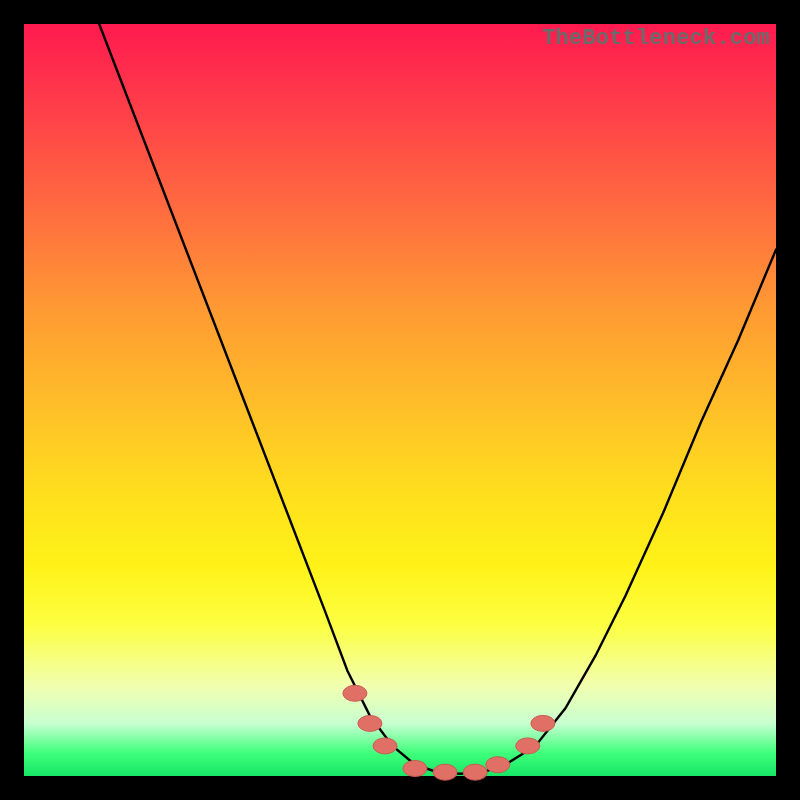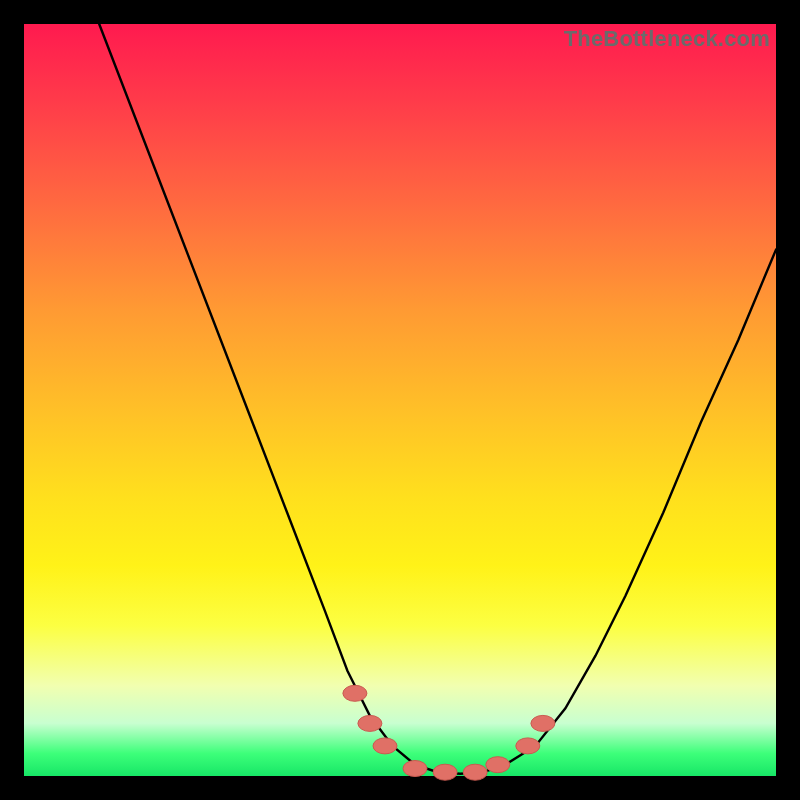--- a/index.html
+++ b/index.html
@@ -36,21 +36,21 @@
       #f1ffb0 88%,
       #c8ffd0 93%,
       #3dff7a 97%,
       #17e666 100%
     );
   }
   .watermark {
     position: absolute;
     top: 2px;
     right: 6px;
-    font-family: Liberation Sans, sans-serif;
+    font-family: Liberation Mono, monospace;
     font-size: 22px;
     font-weight: 600;
     color: #6b6b6b;
     letter-spacing: 0.2px;
     white-space: nowrap;
   }
   svg.curve {
     position: absolute;
     left: 0;
     top: 0;

